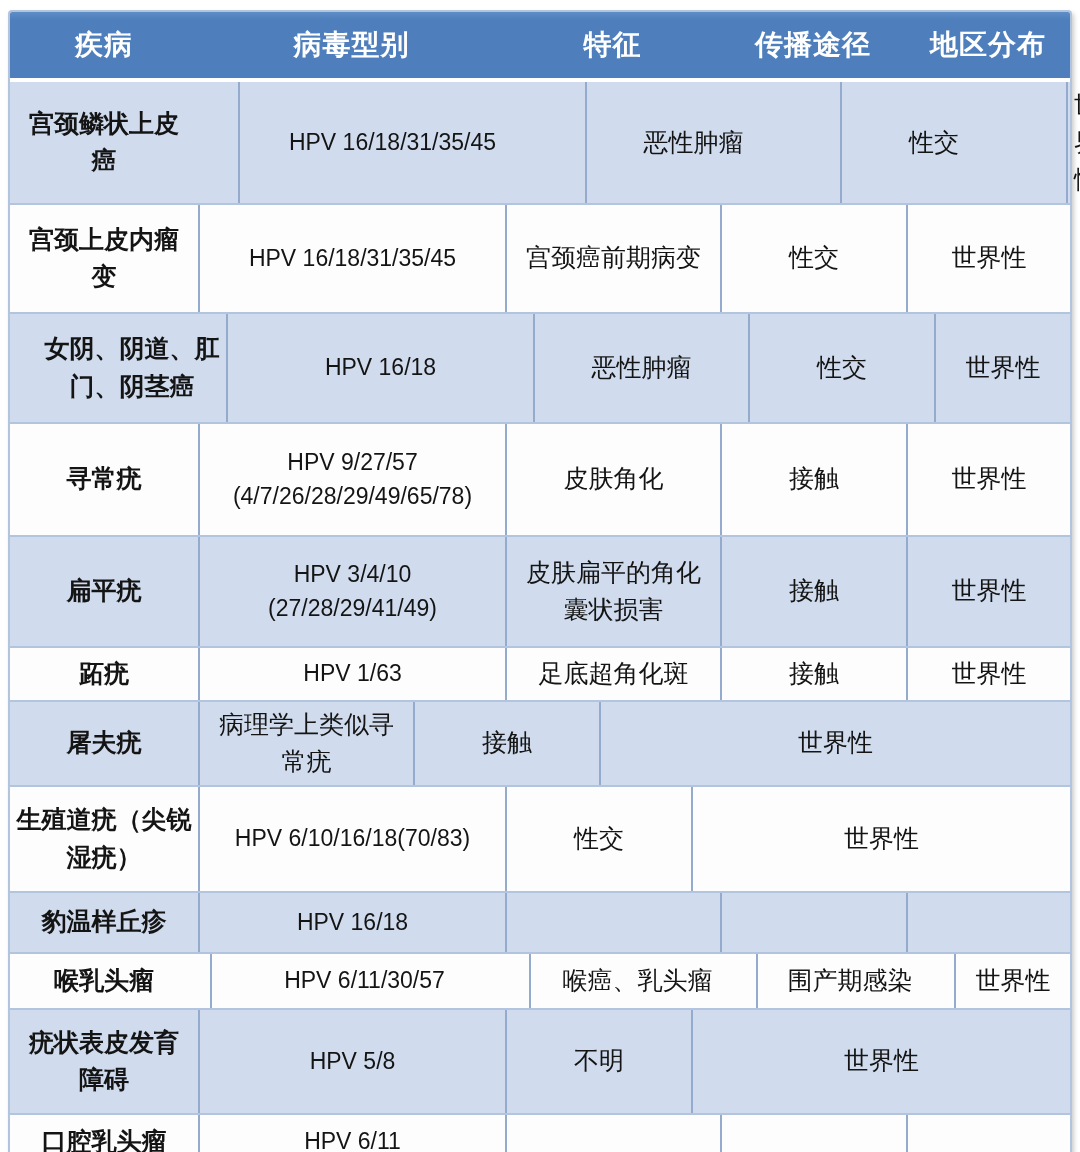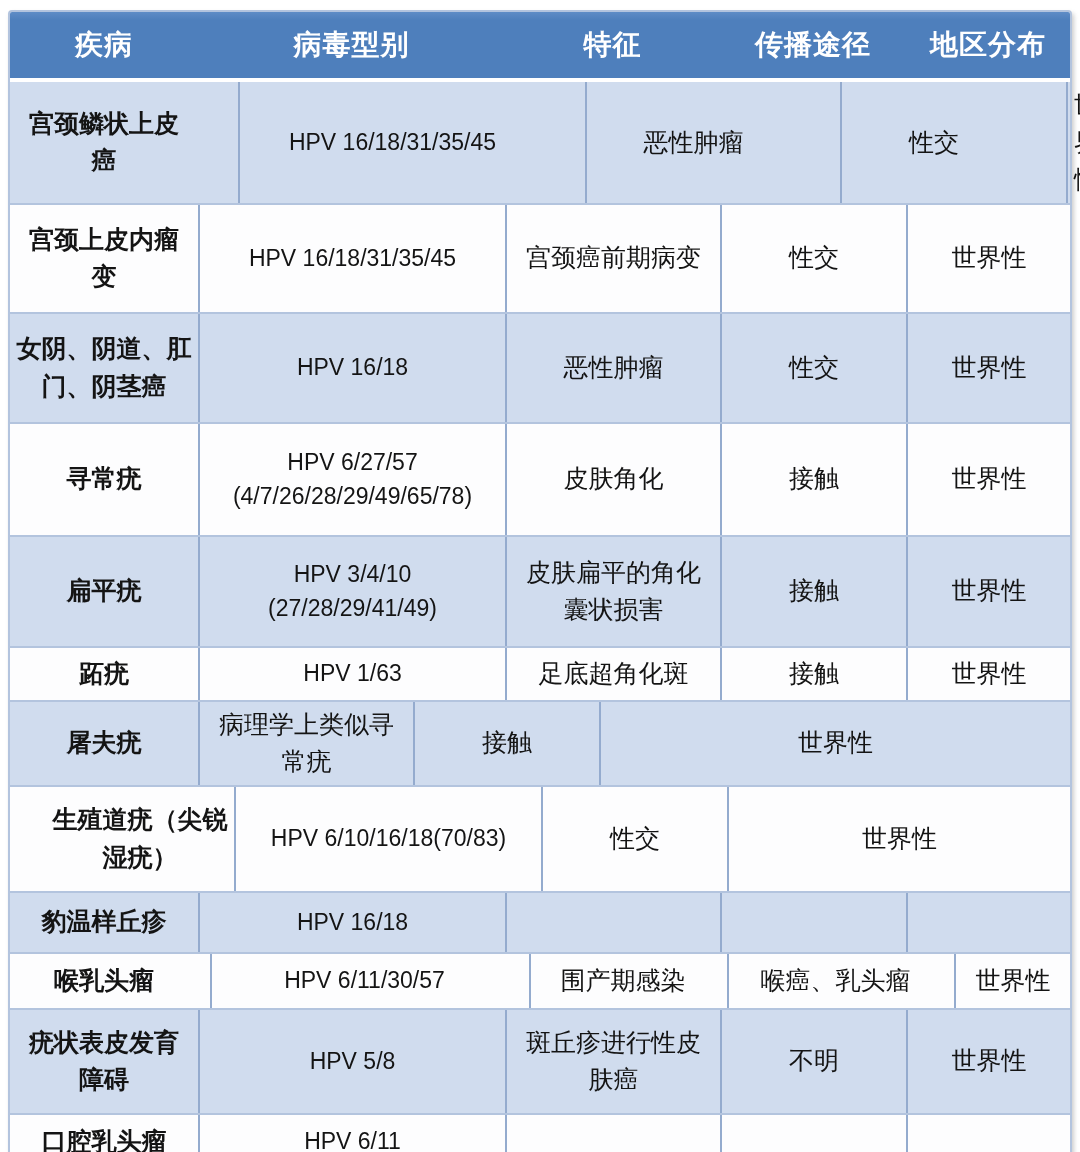--- a/index.html
+++ b/index.html
@@ -78,31 +78,31 @@
         <div class="cell c4">世界性</div>
       </div>
       <div class="row" style="min-height: 109px;">
         <div class="cell disease c0">宫颈上皮内瘤
 变</div>
         <div class="cell virus c1">HPV 16/18/31/35/45</div>
         <div class="cell c2">宫颈癌前期病变</div>
         <div class="cell c3">性交</div>
         <div class="cell c4">世界性</div>
       </div>
-      <div class="row band" style="min-height: 110px;">
+      <div class="row band" style="min-height: 110px; padding-left: 28px;">
         <div class="cell disease c0">女阴、阴道、肛
 门、阴茎癌</div>
         <div class="cell virus c1">HPV 16/18</div>
         <div class="cell c2">恶性肿瘤</div>
         <div class="cell c3">性交</div>
         <div class="cell c4">世界性</div>
       </div>
       <div class="row" style="min-height: 113px;">
         <div class="cell disease c0">寻常疣</div>
-        <div class="cell virus c1">HPV 6/27/57
+        <div class="cell virus c1">HPV 9/27/57
 (4/7/26/28/29/49/65/78)</div>
         <div class="cell c2">皮肤角化</div>
         <div class="cell c3">接触</div>
         <div class="cell c4">世界性</div>
       </div>
       <div class="row band" style="min-height: 111px; justify-content: flex-end;">
         <div class="cell disease c0">扁平疣</div>
         <div class="cell virus c1">HPV 3/4/10
 (27/28/29/41/49)</div>
         <div class="cell c2">皮肤扁平的角化
@@ -117,47 +117,45 @@
         <div class="cell c3">接触</div>
         <div class="cell c4">世界性</div>
       </div>
       <div class="row band" style="min-height: 75px;">
         <div class="cell disease c0">屠夫疣</div>
         <div class="cell c2">病理学上类似寻
 常疣</div>
         <div class="cell c3">接触</div>
         <div class="cell c4">世界性</div>
       </div>
-      <div class="row" style="min-height: 106px; padding-left: 36px;">
+      <div class="row" style="min-height: 106px;">
         <div class="cell disease c0">生殖道疣（尖锐
 湿疣）</div>
         <div class="cell virus c1">HPV 6/10/16/18(70/83)</div>
         <div class="cell c3">性交</div>
         <div class="cell c4">世界性</div>
       </div>
       <div class="row band" style="min-height: 61px;">
         <div class="cell disease c0">豹温样丘疹</div>
         <div class="cell virus c1">HPV 16/18</div>
         <div class="cell c2"></div>
         <div class="cell c3"></div>
         <div class="cell c4"></div>
       </div>
       <div class="row" style="min-height: 56px; gap: 12px;">
         <div class="cell disease c0">喉乳头瘤</div>
         <div class="cell virus c1">HPV 6/11/30/57</div>
+        <div class="cell c2">喉癌、乳头瘤</div>
         <div class="cell c3">围产期感染</div>
-        <div class="cell c2">喉癌、乳头瘤</div>
         <div class="cell c4">世界性</div>
       </div>
       <div class="row band" style="min-height: 105px;">
         <div class="cell disease c0">疣状表皮发育
 障碍</div>
         <div class="cell virus c1">HPV 5/8</div>
-        <div class="cell c2">斑丘疹进行性皮
-肤癌</div>
         <div class="cell c3">不明</div>
         <div class="cell c4">世界性</div>
       </div>
       <div class="row" style="min-height: 56px;">
         <div class="cell disease c0">口腔乳头瘤</div>
         <div class="cell virus c1">HPV 6/11</div>
         <div class="cell c2"></div>
         <div class="cell c3"></div>
         <div class="cell c4"></div>
       </div>

